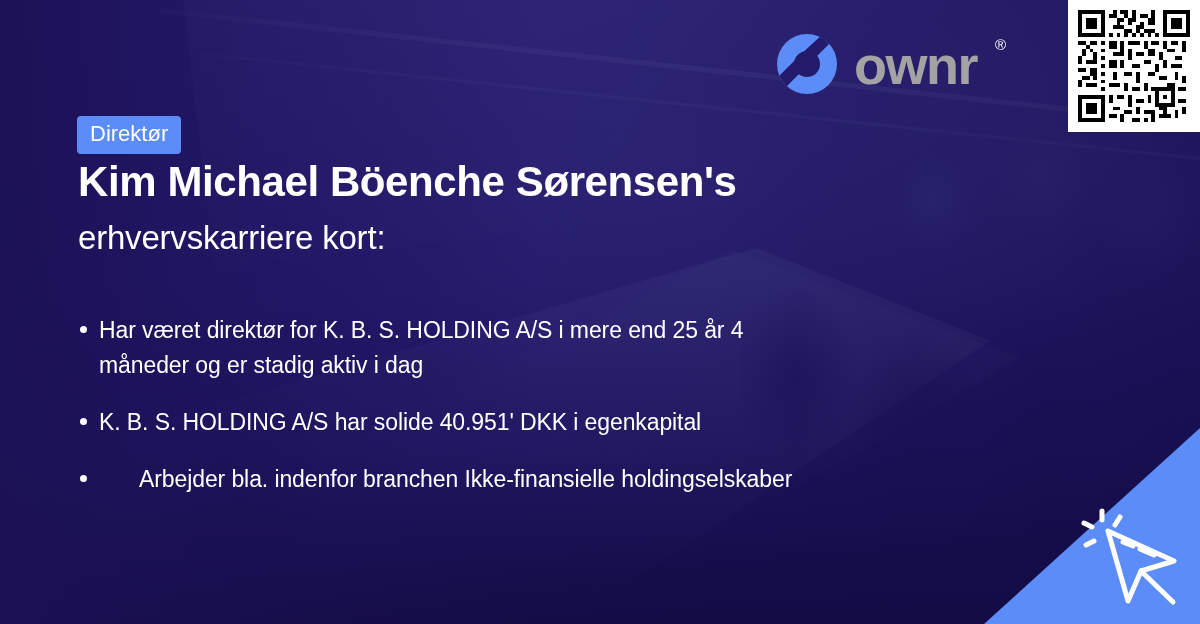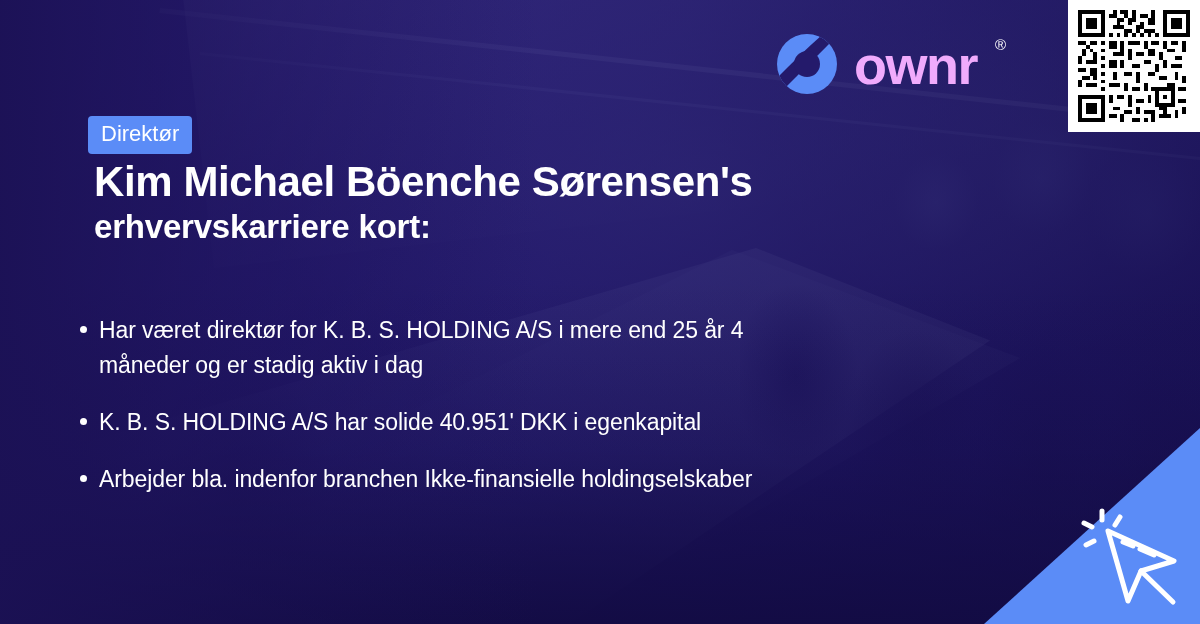--- a/index.html
+++ b/index.html
@@ -114,21 +114,21 @@
   .logo {
     position: absolute;
     left: 776px;
     top: 33px;
     display: flex;
     align-items: center;
     gap: 16px;
   }
   .logo-mark { width: 62px; height: 62px; display: block; }
   .logo-word {
-    color: #f0abfc;
+    color: #a3a3a3;
     font-size: 54px;
     font-weight: 700;
     letter-spacing: -1.5px;
     line-height: 1;
     position: relative;
     top: 1px;
   }
   .logo-reg {
     color: #ffffff;
     font-size: 15px;
@@ -148,68 +148,68 @@
     background: #ffffff;
     display: flex;
     align-items: center;
     justify-content: center;
   }
   .qr-panel svg { display: block; }
 
   
   .badge {
     position: absolute;
-    left: 88px;
+    left: 77px;
     top: 116px;
     background: #5b8cf7;
     color: #ffffff;
     font-size: 22px;
     line-height: 1;
     padding: 7px 13px 9px 13px;
     border-radius: 4px;
     white-space: nowrap;
   }
 
   
   .headline {
     position: absolute;
-    left: 94px;
+    left: 78px;
     top: 158px;
     width: 1000px;
     color: #ffffff;
   }
   .headline .line1 {
     font-size: 42px;
     font-weight: 700;
     line-height: 1.12;
     letter-spacing: -0.4px;
     white-space: nowrap;
   }
   .headline .line2 {
     font-size: 33px;
-    font-weight: 700;
+    font-weight: 400;
     line-height: 1.25;
     letter-spacing: -0.2px;
-    margin-top: 1px;
+    margin-top: 12px;
   }
 
   
   .bullets {
     position: absolute;
     left: 80px;
     top: 313px;
     width: 1000px;
     color: #ffffff;
   }
   .bullet {
     display: flex;
     align-items: flex-start;
     margin-bottom: 22px;
   }
-  .bullet:last-child { margin-bottom: 4px; }
+  .bullet:last-child { margin-bottom: 4px; gap: 40px; }
   .bullet-dot {
     flex: 0 0 auto;
     width: 7px;
     height: 7px;
     border-radius: 50%;
     background: #ffffff;
     margin: 13px 12px 0 0;
   }
   .bullet-text {
     font-size: 23px;

